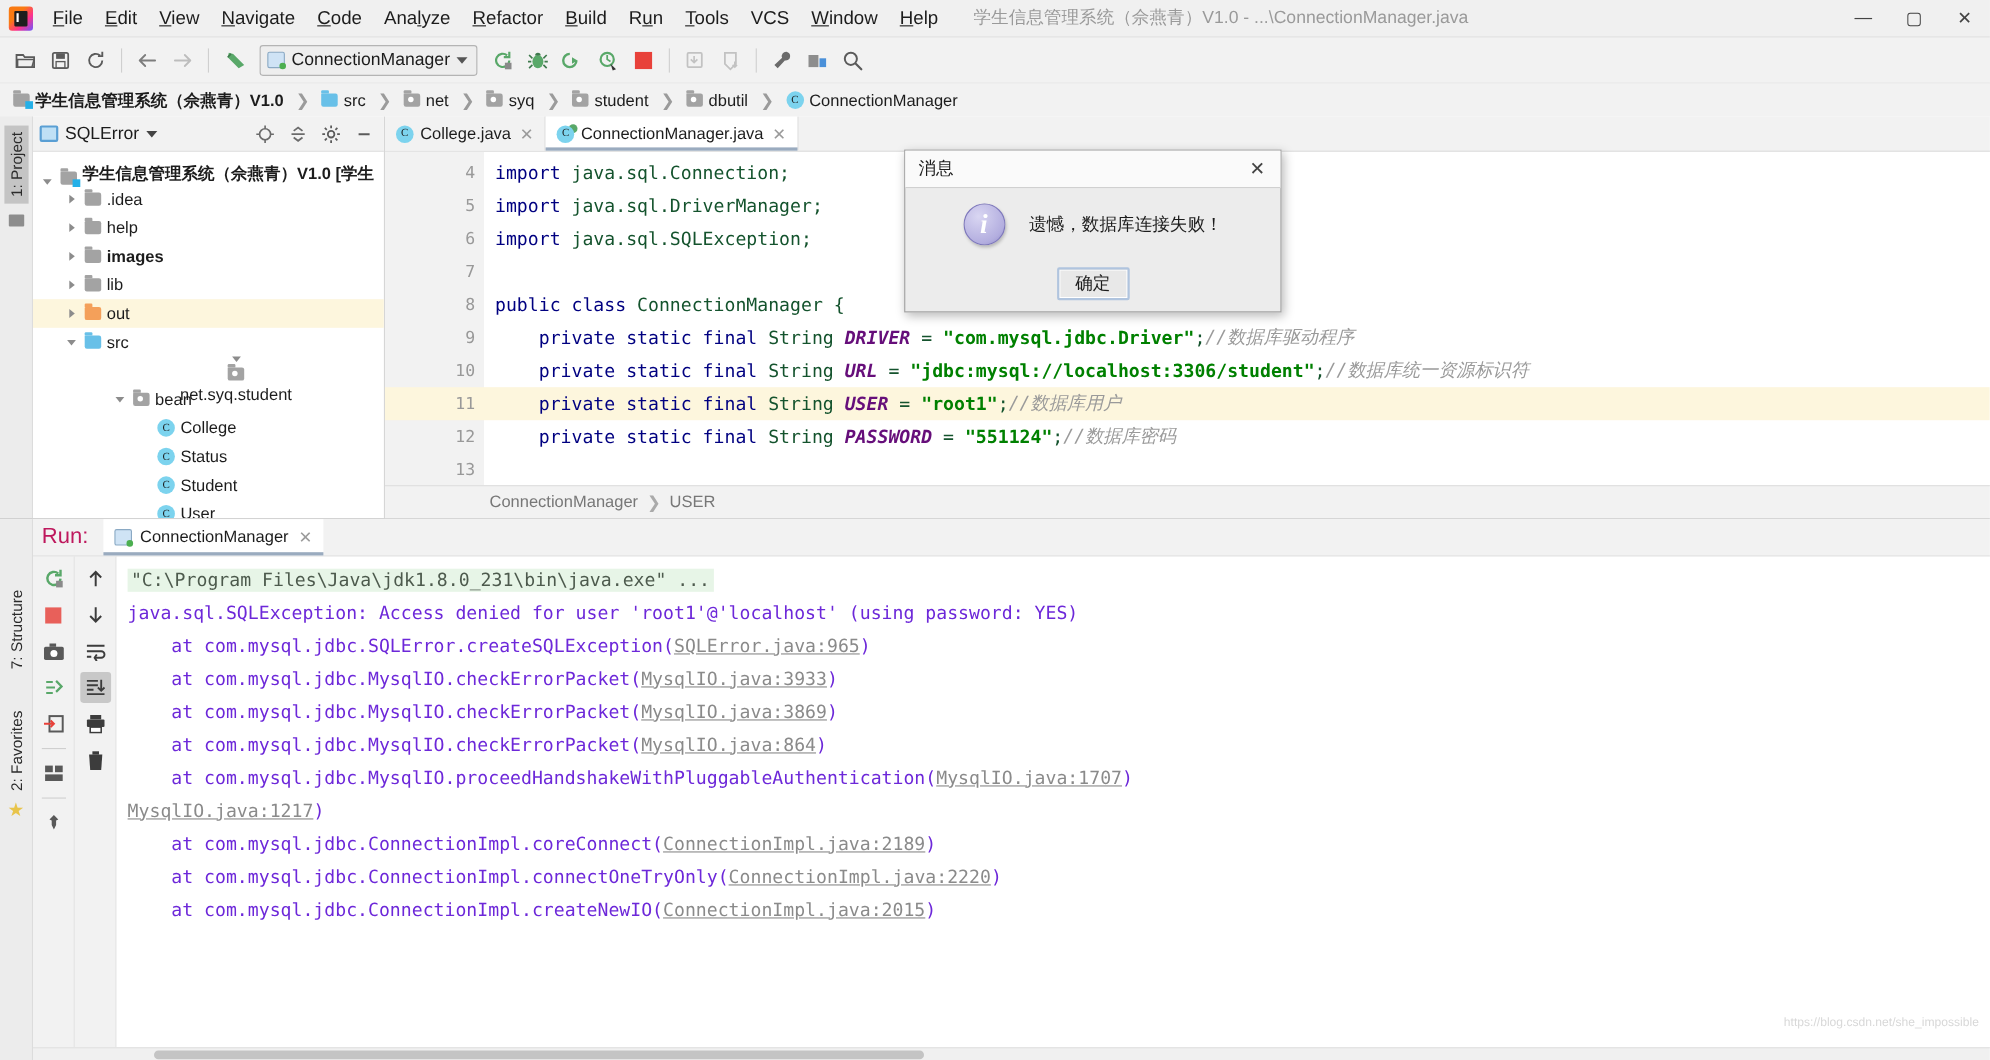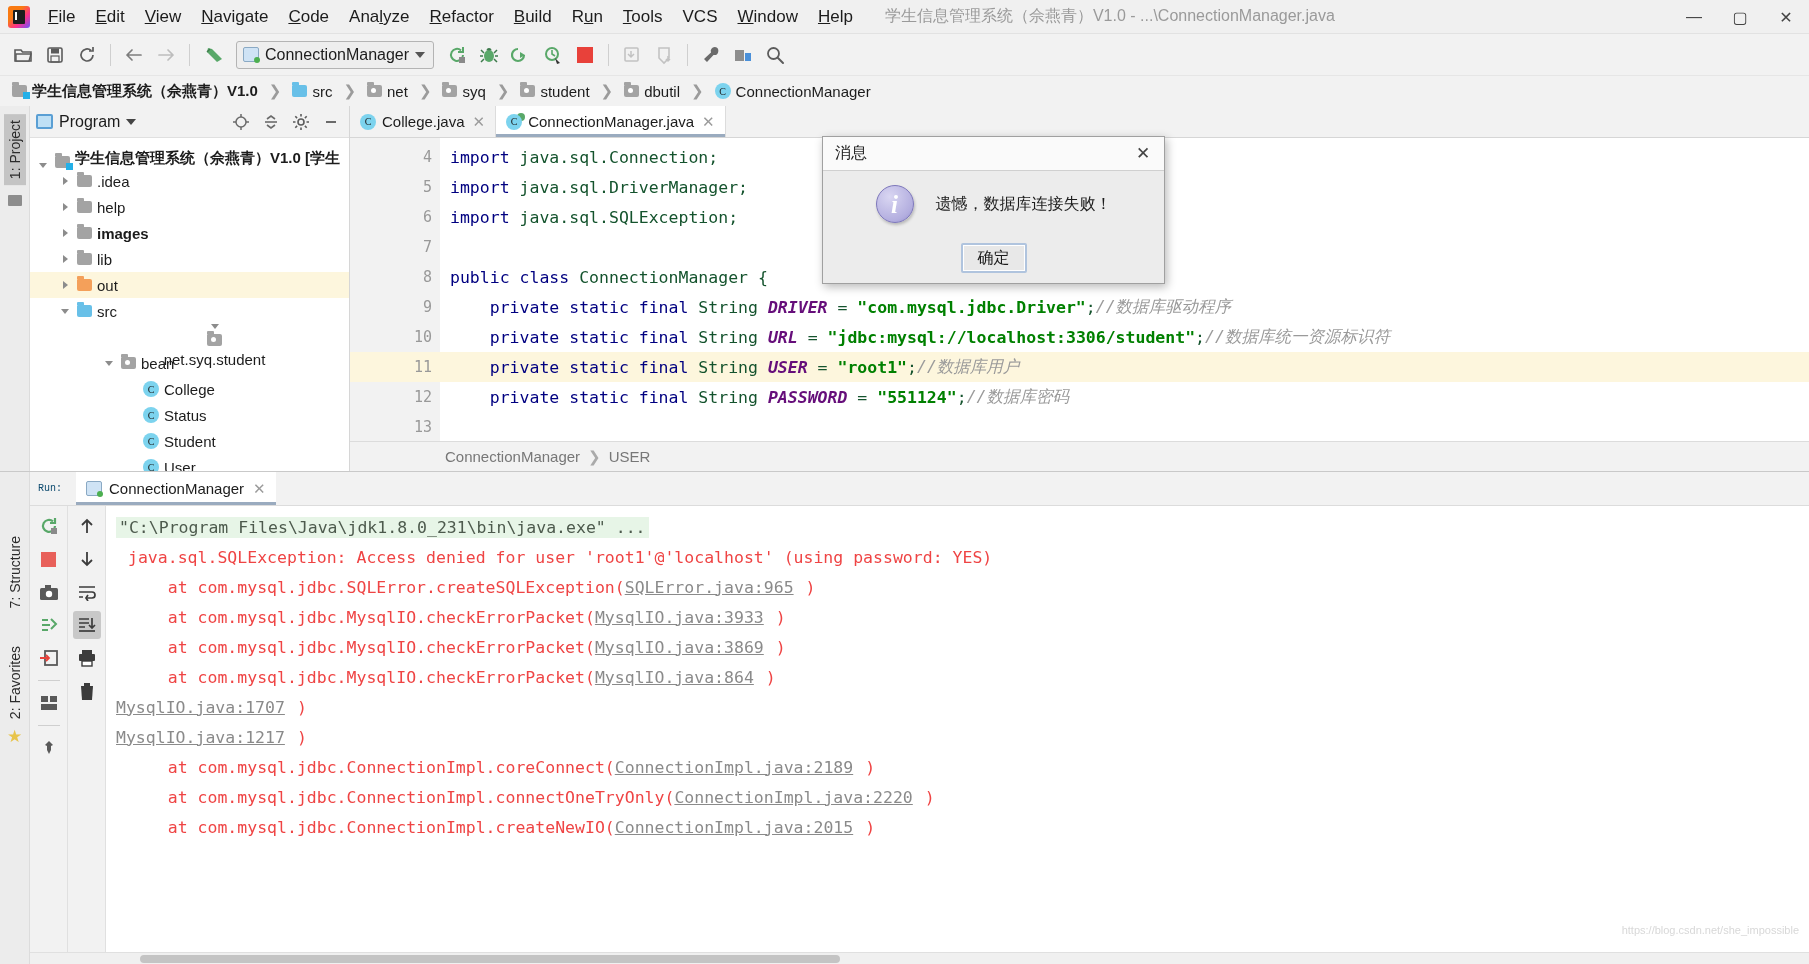--- a/index.html
+++ b/index.html
@@ -243,21 +243,21 @@
   }
   .run-rail .rail-tab2 {
     writing-mode: vertical-rl; transform: rotate(180deg); font-size: 14px;
     color: #2b2b2b; white-space: nowrap; padding: 4px 2px;
   }
   .run-main { flex: 1; display: flex; flex-direction: column; min-width: 0; }
   .run-head {
     height: 34px; background: #f2f2f2; display: flex; align-items: center;
     gap: 14px; padding-left: 8px; border-bottom: 1px solid #dcdcdc;
   }
-  .run-label { font-size: 10px; color: #0c4a6e; font-family: Liberation Mono, monospace; }
+  .run-label { font-size: 20px; color: #be185d; }
   .run-tab {
     display: flex; align-items: center; gap: 7px; height: 33px; padding: 0 10px;
     font-size: 15px; color: #1c1c1c; background: #fff; position: relative;
   }
   .run-tab::after {
     content: ""; position: absolute; left: 0; right: 0; bottom: 0; height: 3px; background: #9aabbf;
   }
   .run-content { flex: 1; display: flex; min-height: 0; }
   .run-tools {
     width: 38px; background: #f2f2f2; border-right: 1px solid #e0e0e0;
@@ -272,21 +272,21 @@
     border-radius: 3px; position: relative;
   }
   .rt-ic.sel { background: #c8c8c8; }
   .rt-sep { width: 22px; height: 1px; background: #cfcfcf; margin: 3px 0; }
   .console {
     flex: 1; background: #fff; font-family: "DejaVu Sans Mono", monospace;
     font-size: 16.5px; padding: 6px 0 0 10px; overflow: hidden; min-width: 0;
   }
   .con-line { height: 30px; display: flex; align-items: center; white-space: pre; }
   .con-cmd { background: #e7f5e7; color: #4d5a4d; display: inline-block; padding: 1px 3px; }
-  .con-err { color: #ef4444; margin-left: 12px; }
+  .con-err { color: #6d28d9; }
   .con-link { color: #8a8a8a; text-decoration: underline; }
   .scroll-h {
     height: 12px; background: #f0f0f0; border-top: 1px solid #e0e0e0; position: relative;
   }
   .scroll-h .thumb {
     position: absolute; left: 110px; top: 2px; width: 700px; height: 8px;
     background: #c4c4c4; border-radius: 4px;
   }
   .watermark {
     position: absolute; right: 10px; bottom: 28px; font-size: 11px; color: #d8d8d8;
@@ -480,21 +480,21 @@
   <div class="body-area">
 
     <div class="left-rail">
       <div class="rail-tab">1: Project</div>
       <div class="rail-ic"></div>
     </div>
 
     <div class="proj-panel">
       <div class="proj-head">
         <div class="proj-box"></div>
-        <span class="proj-head-title">Program</span>
+        <span class="proj-head-title">SQLError</span>
         <div class="caret-dn" style="border-top-color:#444;"></div>
         <div style="flex:1"></div>
         <div class="ph-icon">
           <svg width="18" height="18" viewBox="0 0 18 18">
               <circle cx="9" cy="9" r="5" fill="none" stroke="#6b6b6b" stroke-width="1.5"></circle>
               <path d="M9 1v3M9 14v3M1 9h3M14 9h3" stroke="#6b6b6b" stroke-width="1.5"></path>
             </svg>
         </div>
         <div class="ph-icon">
           <svg width="18" height="18" viewBox="0 0 18 18">
@@ -754,21 +754,21 @@
               </svg>
           </div>
         </div>
         <div class="console" id="console">
             <div class="con-line"><span class="con-cmd">"C:\Program Files\Java\jdk1.8.0_231\bin\java.exe" ...</span></div>
             <div class="con-line"><span class="con-err">java.sql.SQLException: Access denied for user 'root1'@'localhost' (using password: YES)</span></div>
             <div class="con-line"><span class="con-err">    at com.mysql.jdbc.SQLError.createSQLException(</span><span class="con-link">SQLError.java:965</span><span class="con-err">)</span></div>
             <div class="con-line"><span class="con-err">    at com.mysql.jdbc.MysqlIO.checkErrorPacket(</span><span class="con-link">MysqlIO.java:3933</span><span class="con-err">)</span></div>
             <div class="con-line"><span class="con-err">    at com.mysql.jdbc.MysqlIO.checkErrorPacket(</span><span class="con-link">MysqlIO.java:3869</span><span class="con-err">)</span></div>
             <div class="con-line"><span class="con-err">    at com.mysql.jdbc.MysqlIO.checkErrorPacket(</span><span class="con-link">MysqlIO.java:864</span><span class="con-err">)</span></div>
-            <div class="con-line"><span class="con-link">MysqlIO.java:1707</span><span class="con-err">)</span></div>
+            <div class="con-line"><span class="con-err">    at com.mysql.jdbc.MysqlIO.proceedHandshakeWithPluggableAuthentication(</span><span class="con-link">MysqlIO.java:1707</span><span class="con-err">)</span></div>
             <div class="con-line"><span class="con-link">MysqlIO.java:1217</span><span class="con-err">)</span></div>
             <div class="con-line"><span class="con-err">    at com.mysql.jdbc.ConnectionImpl.coreConnect(</span><span class="con-link">ConnectionImpl.java:2189</span><span class="con-err">)</span></div>
             <div class="con-line"><span class="con-err">    at com.mysql.jdbc.ConnectionImpl.connectOneTryOnly(</span><span class="con-link">ConnectionImpl.java:2220</span><span class="con-err">)</span></div>
             <div class="con-line"><span class="con-err">    at com.mysql.jdbc.ConnectionImpl.createNewIO(</span><span class="con-link">ConnectionImpl.java:2015</span><span class="con-err">)</span></div>
           </div>
       </div>
       <div class="scroll-h">
         <div class="thumb"></div>
       </div>
     </div>

